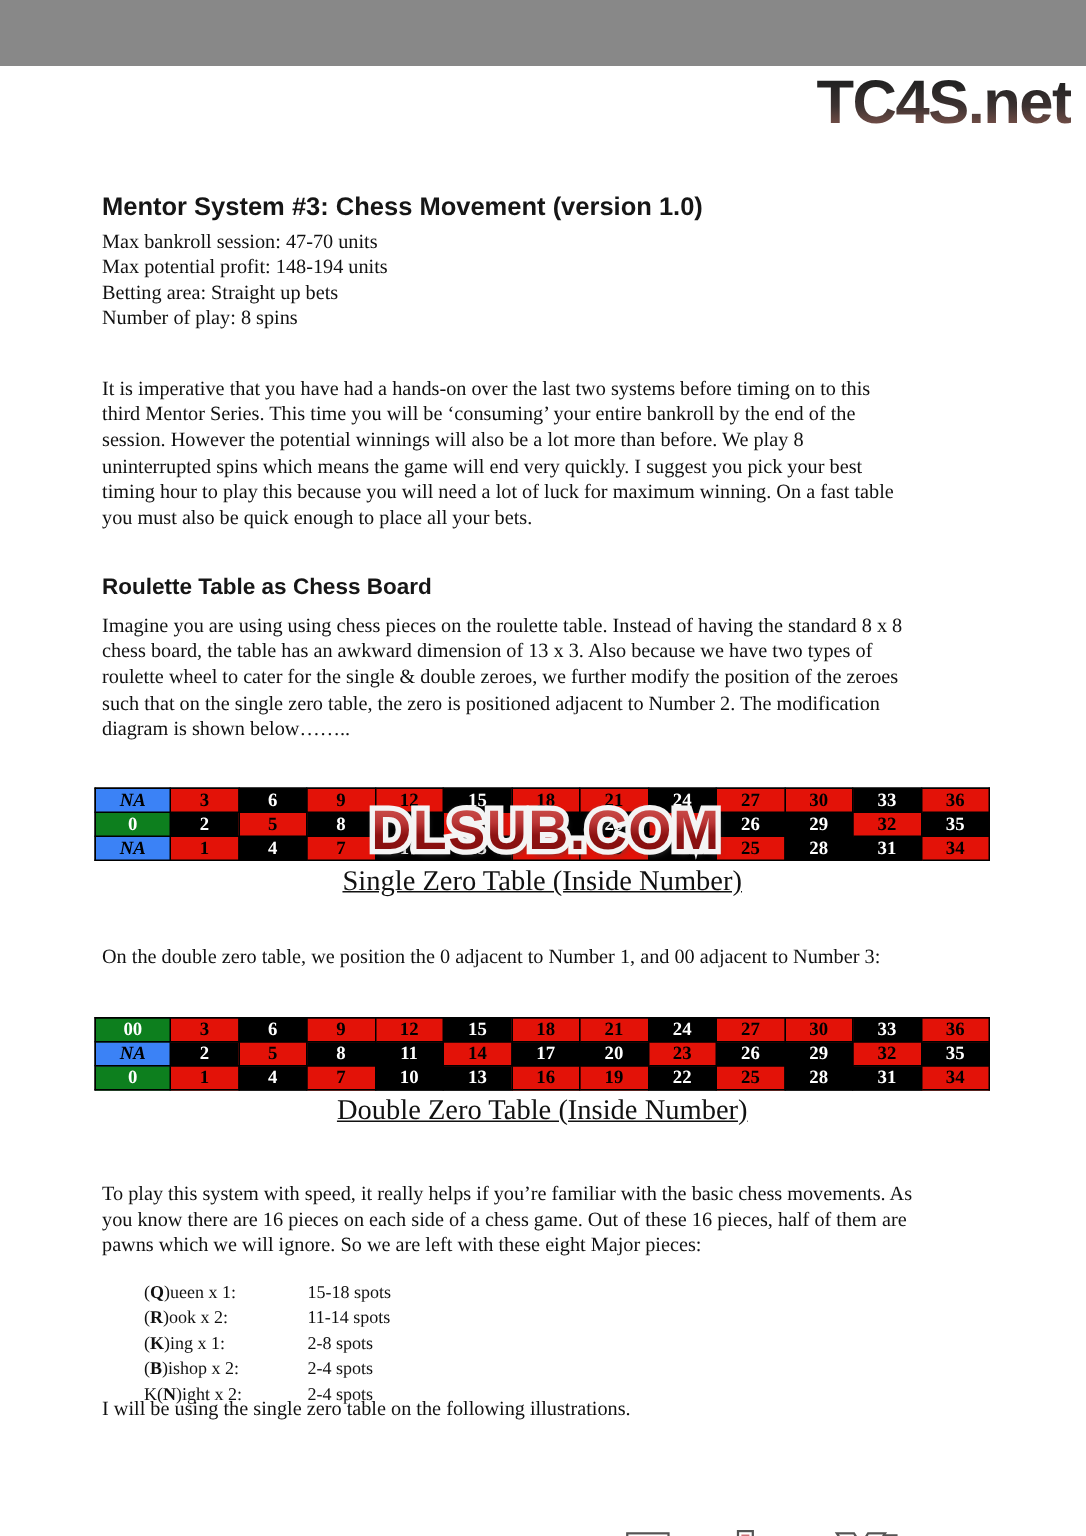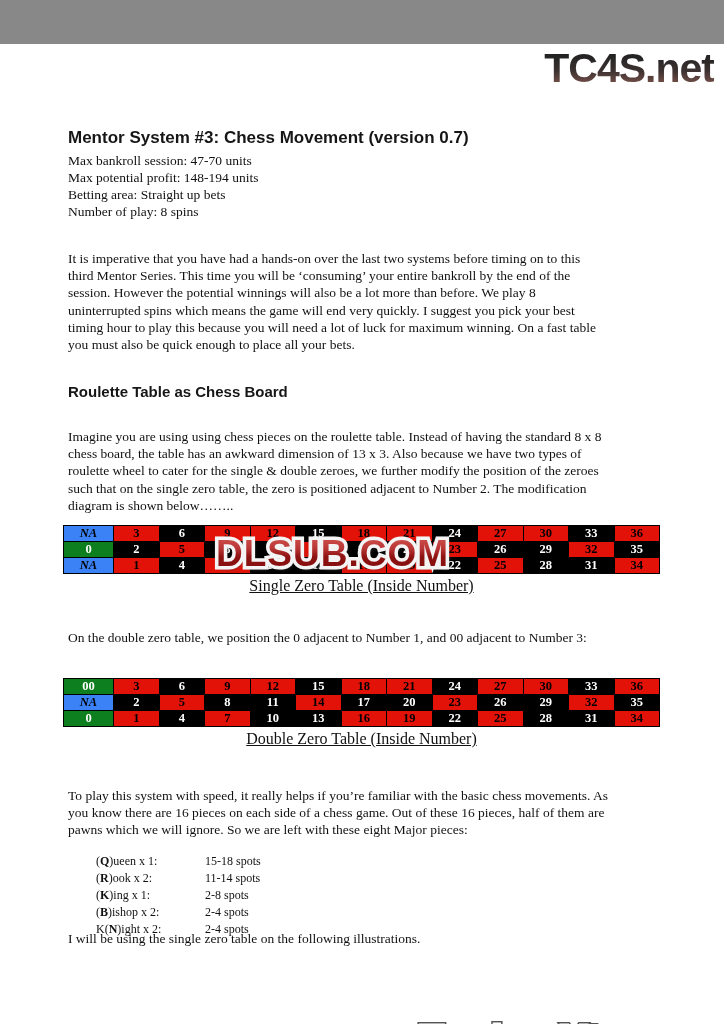--- a/index.html
+++ b/index.html
@@ -14,41 +14,41 @@
 
   .title{position:absolute;left:68px;top:84px;font-family:"Liberation Sans",sans-serif;
          font-weight:bold;font-size:17px;color:#161616;}
 
   .meta{position:absolute;left:68px;top:108px;font-size:13.5px;line-height:17px;}
 
   .para{position:absolute;left:68px;font-size:13.5px;line-height:17.2px;white-space:nowrap;}
   .p1{top:206px;}
   .h2{position:absolute;left:68px;top:339px;font-family:"Liberation Sans",sans-serif;
       font-weight:bold;font-size:15px;color:#161616;}
-  .p2{top:384px;}
+  .p2{top:364px;}
   .between{top:585px;}
   .p3{top:743px;}
   .closing{top:886px;}
 
   
   .tablewrap{position:absolute;left:63px;width:597px;}
   .t1{top:481px;}
   .t2{top:634px;}
   table.roulette{border-collapse:collapse;width:597px;table-layout:fixed;background:#000;}
   table.roulette td{height:15px;border:1px solid #000;text-align:center;vertical-align:middle;
         padding:0;font-family:"Liberation Serif",serif;font-weight:bold;font-size:12.5px;}
   col.firstcol{width:50px;}
   td[data-c="r"]{background:#e31208;color:#000;}
   td[data-c="b"]{background:#000;color:#fff;}
   td[data-c="g"]{background:#0d7f1e;color:#fff;}
   td[data-c="na"]{background:#3b82f6;color:#000;font-style:italic;}
-  .caption{margin-top:3px;text-align:center;font-size:16px;text-decoration:underline;color:#111;}
-
-  
-  .wm{position:absolute;left:216px;top:482px;width:296px;height:56px;
+  .caption{margin-top:3px;text-align:center;font-size:19px;text-decoration:underline;color:#111;}
+
+  
+  .wm{position:absolute;left:216px;top:482px;width:296px;height:56px;text-align:center;
       font-family:"Liberation Sans",sans-serif;font-weight:900;font-size:37px;letter-spacing:1px;
       line-height:56px;}
   .wm span{position:absolute;left:0;top:0;width:100%;}
   .wm-back{-webkit-text-stroke:7px #f4f4f4;color:#f4f4f4;
       text-shadow:0 0 3px #8d8d8d,2px 3px 4px rgba(70,70,70,.75),-2px -2px 3px rgba(130,130,130,.5);}
   .wm-front{background:linear-gradient(180deg,#d8625a 8%,#bb3636 40%,#8e1212 55%,#7c0c0c 100%);
       -webkit-background-clip:text;background-clip:text;color:transparent;}
 
   
   .pieces{position:absolute;left:96px;top:809px;font-size:12px;line-height:16.9px;}
@@ -65,21 +65,21 @@
   .ft-l3{background:linear-gradient(180deg,#d4767c 10%,#c25560 45%,#b04350 78%,#a43a47 100%);
       -webkit-background-clip:text;background-clip:text;color:transparent;}
 </style>
 </head>
 <body>
 
 <div class="page">
 
   <div class="tc4s">TC4S.net</div>
 
-  <div class="title">Mentor System #3: Chess Movement (version 0.7)</div>
+  <div class="title">Mentor System #3: Chess Movement (version 1.0)</div>
 
   <div class="meta">
     <div>Max bankroll session: 47-70 units</div>
     <div>Max potential profit: 148-194 units</div>
     <div>Betting area: Straight up bets</div>
     <div>Number of play: 8 spins</div>
   </div>
 
   <div class="para p1">
     <div>It is imperative that you have had a hands-on over the last two systems before timing on to this</div>

